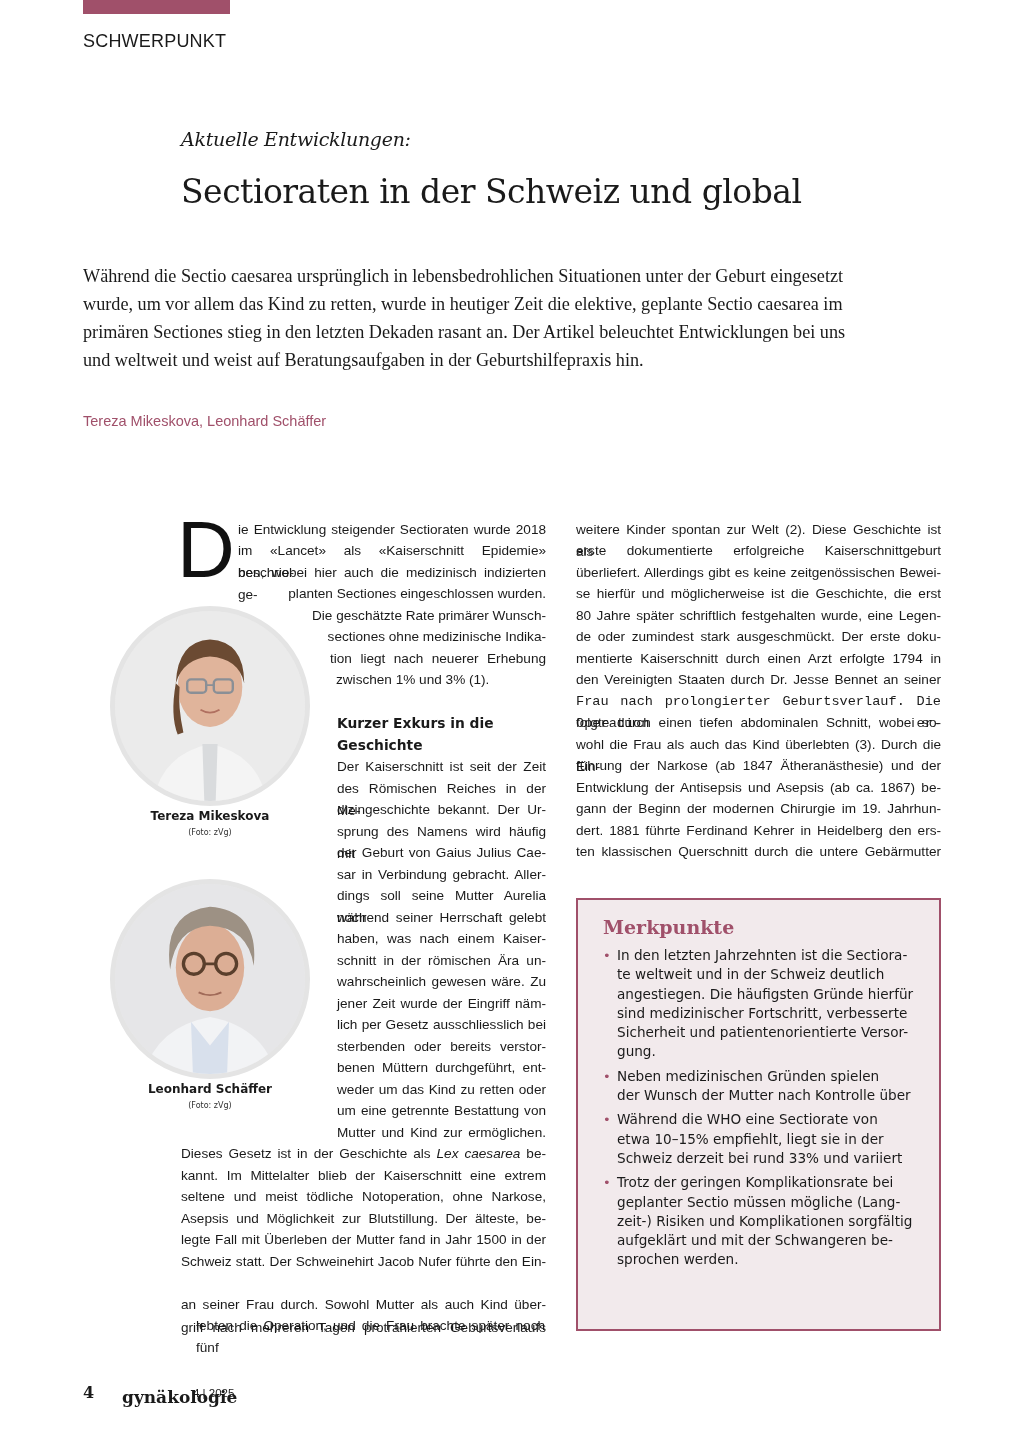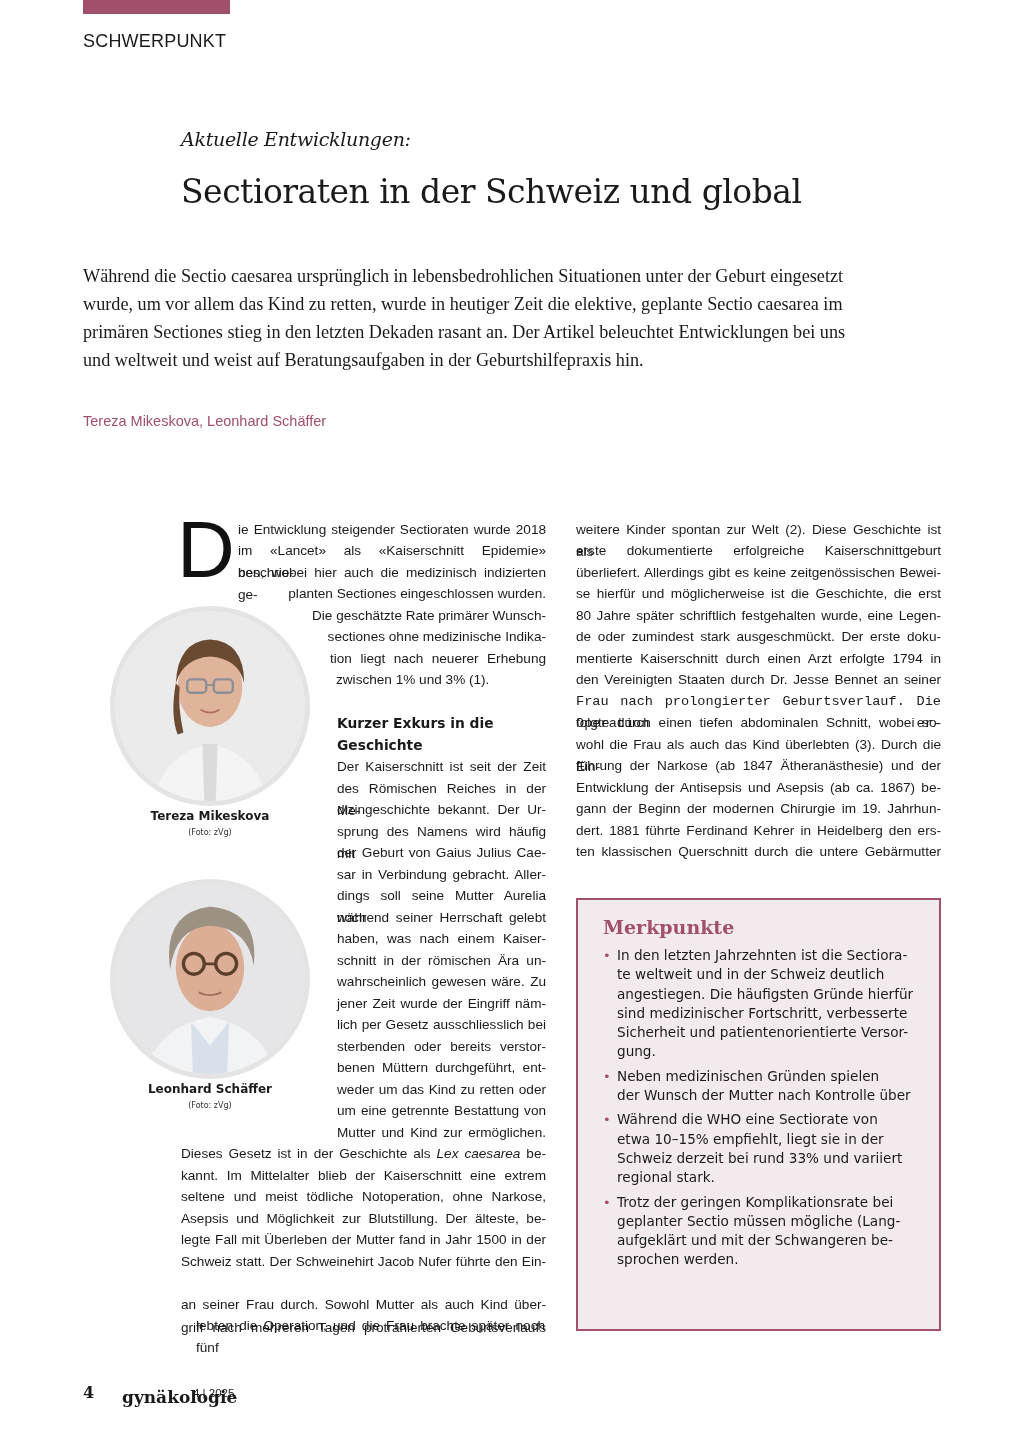--- a/index.html
+++ b/index.html
@@ -164,26 +164,26 @@
     <li class="box-item">
       <span class="bullet">•</span>
       <span class="bl">Neben medizinischen Gründen spielen</span>
       <span class="bl">der Wunsch der Mutter nach Kontrolle über</span>
     </li>
     <li class="box-item">
       <span class="bullet">•</span>
       <span class="bl">Während die WHO eine Sectiorate von</span>
       <span class="bl">etwa 10–15% empfiehlt, liegt sie in der</span>
       <span class="bl">Schweiz derzeit bei rund 33% und variiert</span>
-      <span class="bl">regional stark.</span>
     </li>
     <li class="box-item">
       <span class="bullet">•</span>
       <span class="bl">Trotz der geringen Komplikationsrate bei</span>
       <span class="bl">geplanter Sectio müssen mögliche (Lang-</span>
+      <span class="bl">zeit-) Risiken und Komplikationen sorgfältig</span>
       <span class="bl">aufgeklärt und mit der Schwangeren be-</span>
       <span class="bl">sprochen werden.</span>
     </li>
   </ul>
 </div>
 
 <div class="footer-page">4</div>
 <div class="footer-journal">gynäkologie</div>
 <div class="footer-issue">4 | 2025</div>
 

